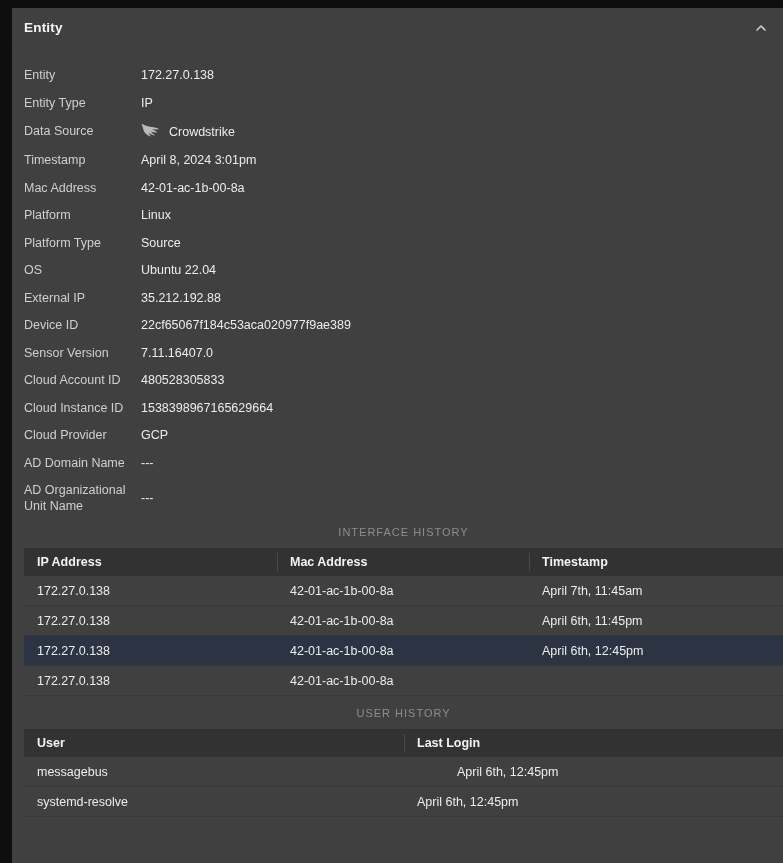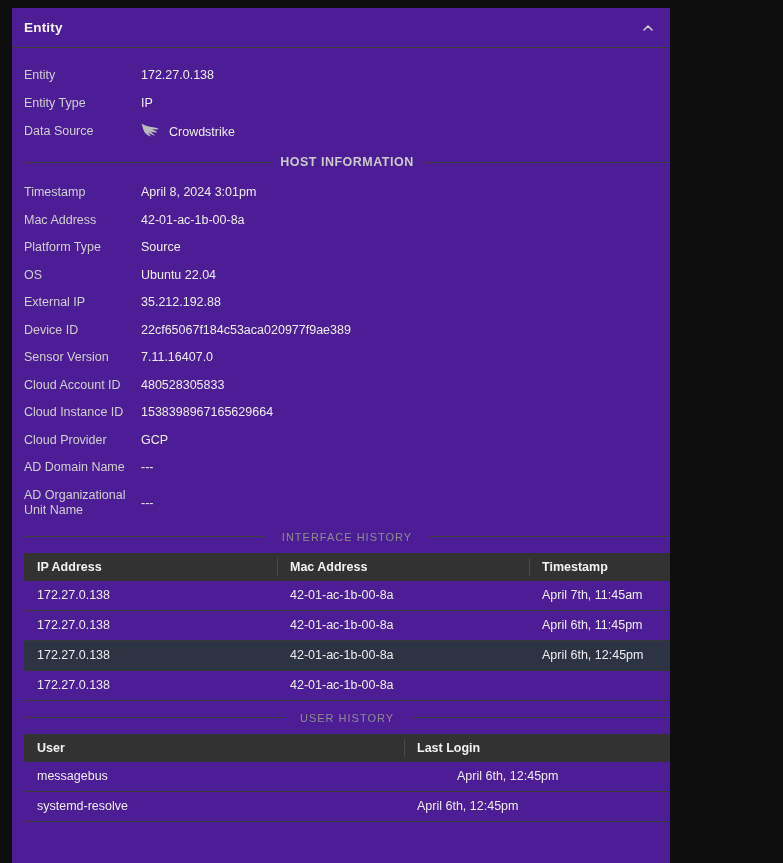--- a/index.html
+++ b/index.html
@@ -3,22 +3,22 @@
 <meta charset="utf-8">
 <style>
   html,body{margin:0;padding:0;}
   body{
     width:783px;height:863px;overflow:hidden;
     background:#0e0e0e;
     font-family:"Liberation Sans","DejaVu Sans",sans-serif;
     -webkit-font-smoothing:antialiased;
   }
   .panel{
-    position:absolute;left:12px;top:8px;width:658px;height:855px;
-    background:#4c1d95;overflow:hidden;
+    position:absolute;left:12px;top:8px;width:771px;height:855px;
+    background:#404040;overflow:hidden;
   }
   .panel-header{
     height:39px;display:flex;align-items:center;justify-content:space-between;
     padding:0 12px;border-bottom:1px solid #3d3d3d;
   }
   .panel-title{font-size:13.5px;font-weight:bold;color:#f5f5f5;letter-spacing:.2px;}
   .chevron-btn{display:flex;align-items:center;cursor:pointer;padding:4px;}
   .panel-body{padding:20px 0 0 12px;}
 
   .kv-row{display:flex;align-items:center;margin-bottom:12px;padding-right:12px;}
@@ -75,34 +75,33 @@
             <span class="falcon">
     <svg width="19" height="14" viewBox="0 0 19 14" fill="#b8babd" aria-hidden="true">
       <path d="M0.6 0.4 C3.8 2.5 7.8 3.6 12.4 4.2 C14.6 4.5 16.4 5 17.8 5.9 C15.9 6.5 13.7 6.6 11.2 6.3 C13 7.5 14.9 8.3 16.6 9.3 C14.3 9.7 12 9.3 9.7 8.4 C11 10 12.6 11.2 14.4 12.4 C11.7 12.3 9.3 11.3 7.3 9.5 C7.8 11 8.8 12.3 10.2 13.6 C6.4 12.7 3.8 10.4 2.5 6.9 C1.8 4.7 1.2 2.5 0.6 0.4 Z"></path>
     </svg>
   </span>
             <span>Crowdstrike</span>
           </div>
         </div>
       </div>
 
-    <div class="divider bright">
-      <span class="line"></span>
-      <span class="divider-text">HOST INFORMATION</span>
-      <span class="line"></span>
-    </div>
 
     <div id="host-fields">
         <div class="kv-row">
           <div class="kv-label">Timestamp</div>
           <div class="kv-value">April 8, 2024 3:01pm</div>
         </div>
         <div class="kv-row">
           <div class="kv-label">Mac Address</div>
           <div class="kv-value">42-01-ac-1b-00-8a</div>
+        </div>
+        <div class="kv-row">
+          <div class="kv-label">Platform</div>
+          <div class="kv-value">Linux</div>
         </div>
         <div class="kv-row">
           <div class="kv-label">Platform Type</div>
           <div class="kv-value">Source</div>
         </div>
         <div class="kv-row">
           <div class="kv-label">OS</div>
           <div class="kv-value">Ubuntu 22.04</div>
         </div>
         <div class="kv-row">

